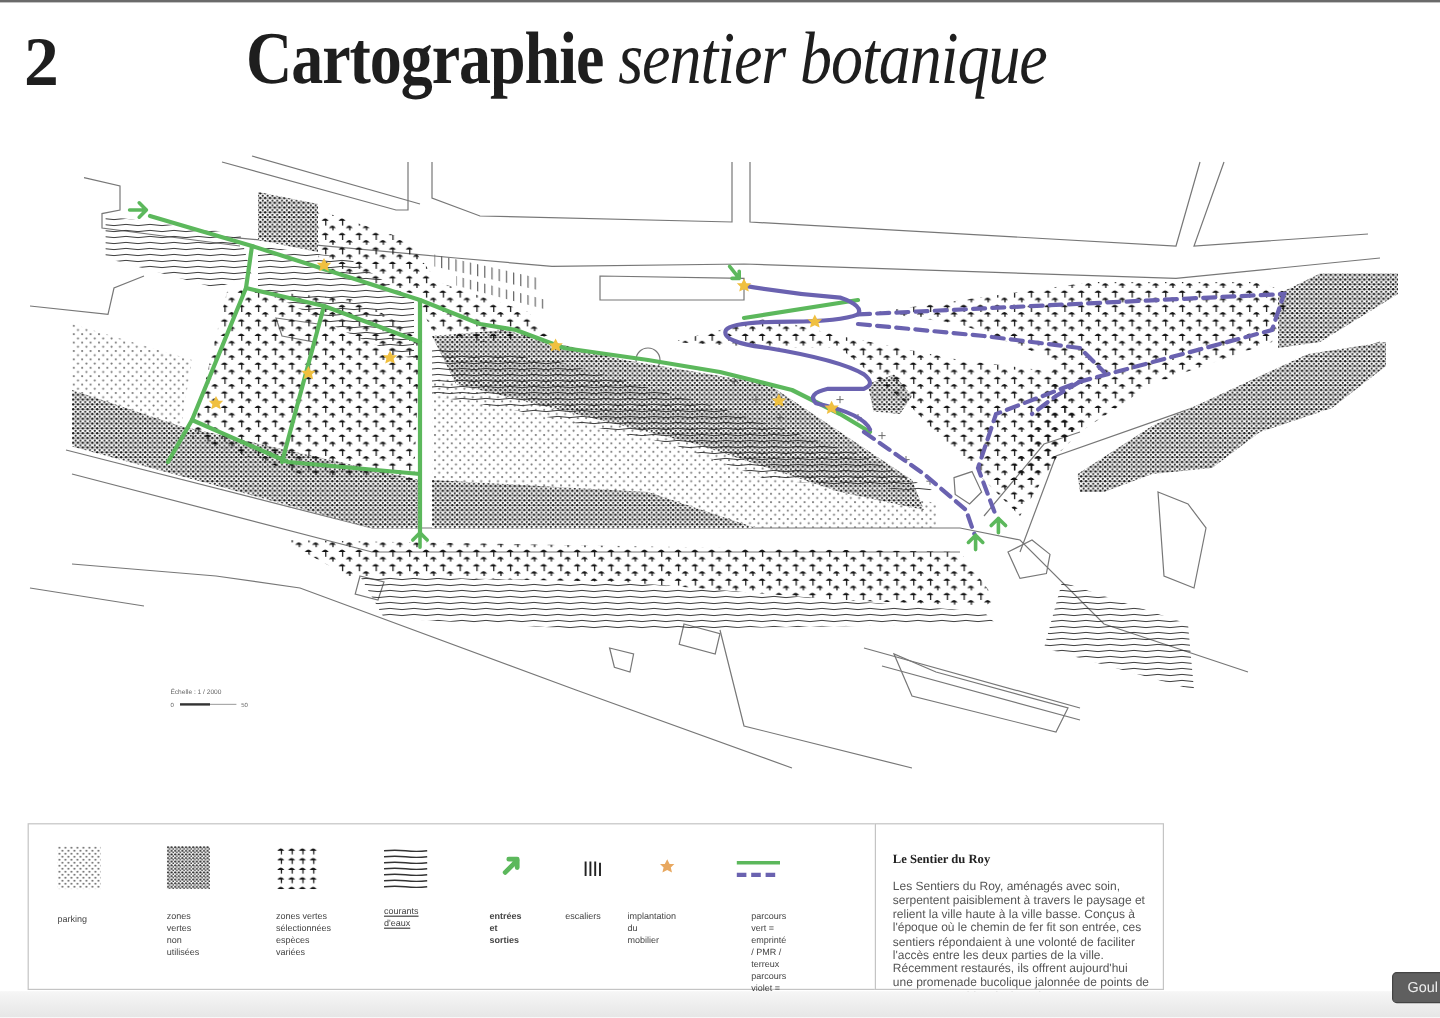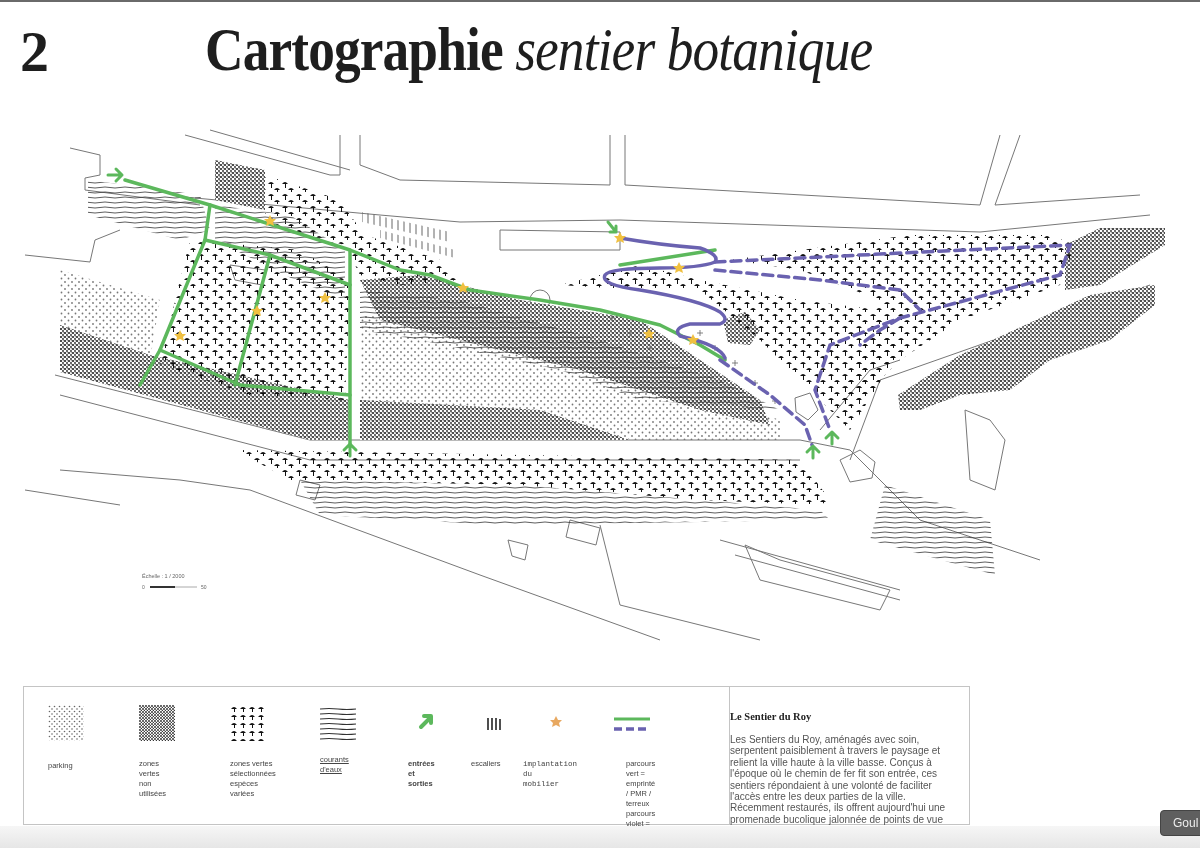--- a/index.html
+++ b/index.html
@@ -8,21 +8,21 @@
     .topline { position: absolute; left: 0; top: 0; width: 1200px; height: 2px; background: #6a6a6a; }
     .page-num { position: absolute; left: 20px; top: 18px; font-family: "Liberation Serif", serif; font-weight: bold; font-size: 58px; color: #1e1e1e; }
     .title { position: absolute; left: 205px; top: 14px; font-family: "Liberation Serif", serif; font-size: 62px; color: #1e1e1e; letter-spacing: -1px; white-space: nowrap; transform: scaleX(0.86); transform-origin: left top; }
     .title .b { font-weight: bold; }
     .title .i { font-style: italic; }
     .map { position: absolute; left: 0; top: 110px; width: 1200px; height: 540px; }
     .legend { position: absolute; left: 23px; top: 686px; width: 792px; height: 139px; border: 1.5px solid #c4c4c4; background: #fff; }
     .lg-item { position: absolute; top: 0; }
     .lg-sw { position: absolute; top: 18px; width: 40px; height: 36px; }
     .lg-label { position: absolute; top: 72px; font-size: 7.5px; line-height: 10px; color: #444; white-space: pre-line; }
-    .desc { position: absolute; left: 729px; top: 686px; width: 241px; height: 139px; border: 1.5px solid #c4c4c4; background: #fff; padding: 24px 10px 0 0; }
+    .desc { position: absolute; left: 729px; top: 686px; width: 241px; height: 139px; border: 1.5px solid #c4c4c4; background: #fff; padding: 24px 10px 0 14px; }
     .desc h3 { font-family: "Liberation Serif", serif; font-size: 10.5px; font-weight: bold; color: #222; margin-bottom: 12px; }
     .desc p { font-size: 10px; line-height: 11.4px; color: #555; }
     .bottom-bar { position: absolute; left: 0; top: 826px; width: 1200px; height: 22px; background: linear-gradient(#f6f6f6, #e6e6e6); }
     .user-chip { position: absolute; left: 1160px; top: 810px; width: 60px; height: 26px; background: #5f5f5f; border-radius: 4px; border: 1px solid #444; color: #eee; font-size: 12px; padding: 5px 0 0 12px; }
   </style>
 </head>
 <body>
 
 <div class="topline"></div>
 
@@ -243,21 +243,21 @@
           <line x1="10" y1="1" x2="10" y2="13"></line>
           <line x1="14" y1="2" x2="14" y2="13"></line>
         </g>
       </svg>
     <div class="lg-label" style="left:-15px;text-align:right;">escaliers</div>
   </div>
   <div class="lg-item" style="left:525px;">
     <svg class="lg-sw" style="width:14px;height:14px;top:28px;" viewBox="0 0 14 14">
         <path d="M7 1 l2 4 l4 0 l-3 3 l1 4 l-4 -2 l-4 2 l1 -4 l-3 -3 l4 0 z" fill="#e8a860"></path>
       </svg>
-    <div class="lg-label" style="left:-26px;font-family:Liberation Mono, monospace;">implantation du
+    <div class="lg-label" style="left:-26px;">implantation du
 mobilier</div>
   </div>
   <div class="lg-item" style="left:588px;">
     <svg class="lg-sw" style="width:40px;height:20px;top:28px;" viewBox="0 0 40 20">
         <line x1="2" y1="4" x2="38" y2="4" stroke="#5cb85c" stroke-width="3"></line>
         <line x1="2" y1="14" x2="38" y2="14" stroke="#6a62b0" stroke-width="3.5" stroke-dasharray="8 4"></line>
       </svg>
     <div class="lg-label" style="left:-10px;margin-left:24px;">parcours vert =
 emprinté / PMR / terreux
 parcours violet =

